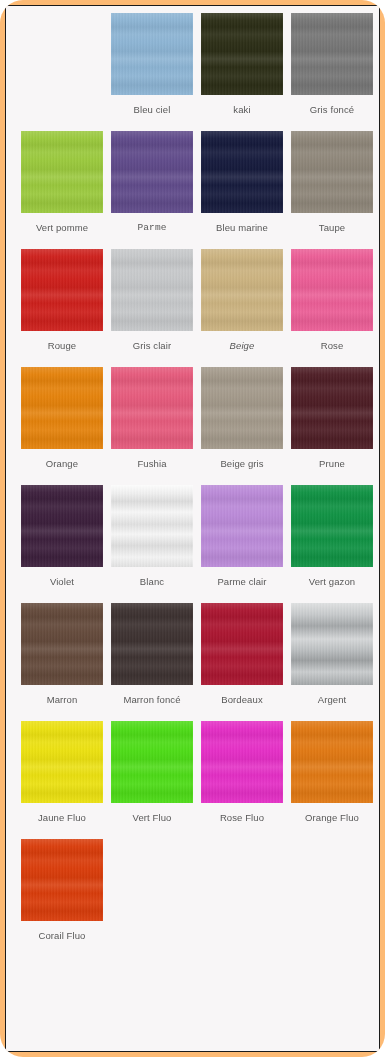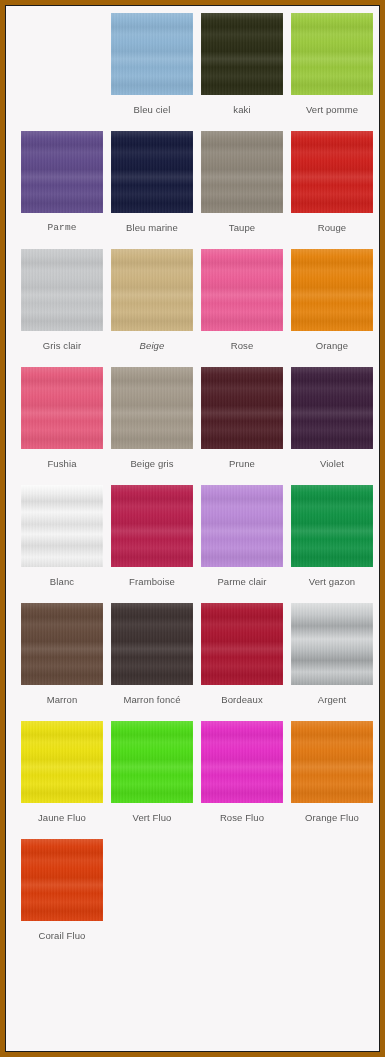--- a/index.html
+++ b/index.html
@@ -9,22 +9,23 @@
     background: #ffffff;
   }
   body {
     font-family: "Liberation Sans", sans-serif;
   }
   #page {
     position: relative;
     width: 385px;
     height: 1057px;
     box-sizing: border-box;
-    background: #a16207;
+    background: #fdba74;
     overflow: hidden;
+    border-radius: 23px;
   }
   
   #frame {
     position: absolute;
     left: 5px;
     top: 5px;
     width: 375px;
     height: 1047px;
     box-sizing: border-box;
     border: 1px solid #1b1b1b;
@@ -147,20 +148,26 @@
           </div>
           <div class="label" style="color: rgb(88, 88, 88);">Bleu ciel</div>
         </div>
         <div class="cell">
           <div class="swatch" style="background-color: rgb(43, 45, 21);">
             <div class="tex"></div>
           </div>
           <div class="label" style="color: rgb(88, 88, 88);">kaki</div>
         </div>
         <div class="cell">
+          <div class="swatch" style="background-color: rgb(118, 118, 118);">
+            <div class="tex"></div>
+          </div>
+          <div class="label" style="color: rgb(88, 88, 88);">Gris foncé</div>
+        </div>
+        <div class="cell">
           <div class="swatch" style="background-color: rgb(154, 201, 60);">
             <div class="tex"></div>
           </div>
           <div class="label" style="color: rgb(88, 88, 88);">Vert pomme</div>
         </div>
         <div class="cell">
           <div class="swatch" style="background-color: rgb(95, 74, 138);">
             <div class="tex"></div>
           </div>
           <div class="label" style="color: rgb(88, 88, 88); font-family: Liberation Mono, monospace;">Parme</div>
@@ -229,26 +236,20 @@
           <div class="swatch" style="background-color: rgb(60, 31, 60);">
             <div class="tex"></div>
           </div>
           <div class="label" style="color: rgb(88, 88, 88);">Violet</div>
         </div>
         <div class="cell">
           <div class="swatch white" style="background-color: rgb(232, 232, 232);">
             <div class="tex"></div>
           </div>
           <div class="label" style="color: rgb(88, 88, 88);">Blanc</div>
-        </div>
-        <div class="cell">
-          <div class="swatch" style="background-color: rgb(184, 31, 77);">
-            <div class="tex"></div>
-          </div>
-          <div class="label" style="color: rgb(88, 88, 88);">Framboise</div>
         </div>
         <div class="cell">
           <div class="swatch" style="background-color: rgb(187, 138, 217);">
             <div class="tex"></div>
           </div>
           <div class="label" style="color: rgb(88, 88, 88);">Parme clair</div>
         </div>
         <div class="cell">
           <div class="swatch" style="background-color: rgb(15, 146, 67);">
             <div class="tex"></div>

